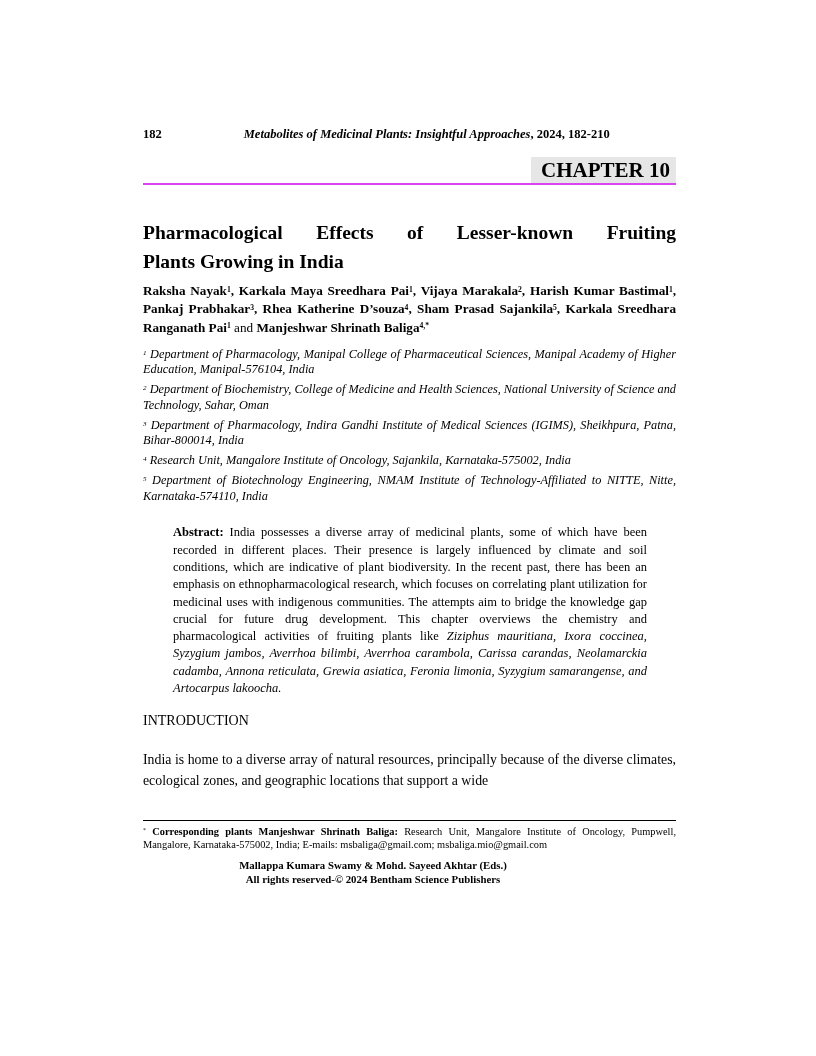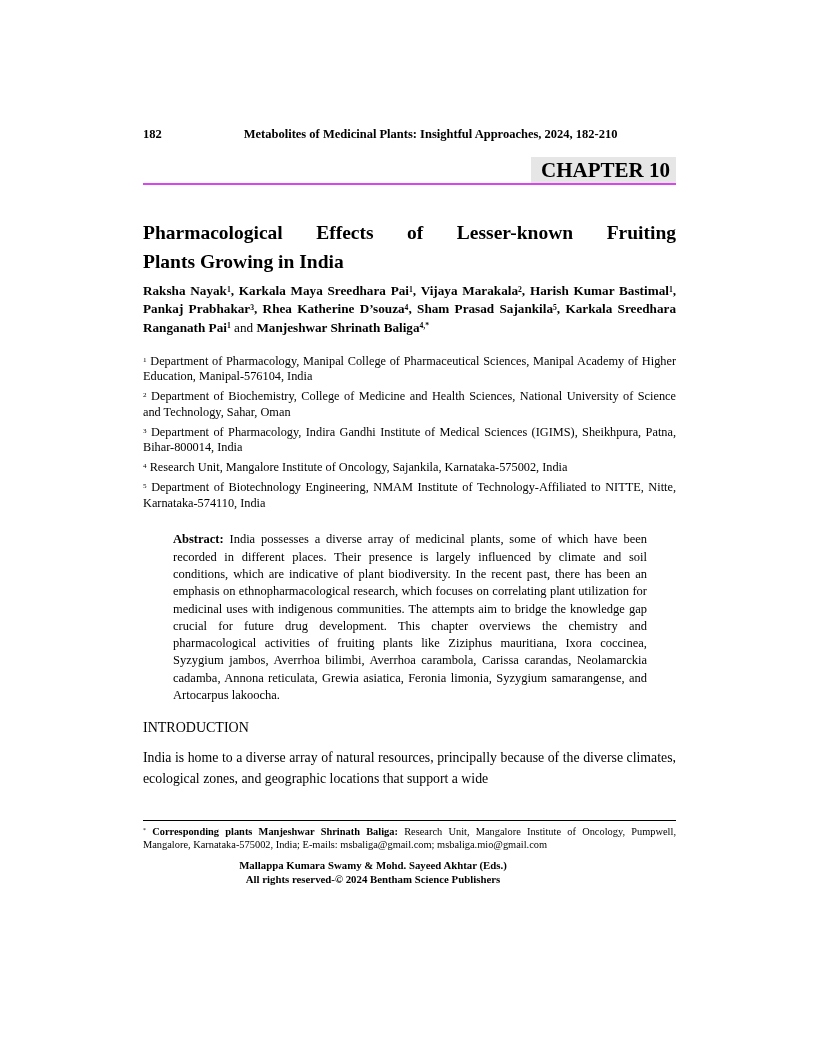--- a/index.html
+++ b/index.html
@@ -12,21 +12,21 @@
     font-family: "Liberation Serif", serif;
     overflow: hidden;
   }
   .content {
     position: absolute;
     left: 143px;
     top: 0;
     width: 533px;
   }
   .b { font-weight: bold; }
-  .i { }
+  .i { font-style: italic; }
   sup {
     font-size: 0.58em;
     line-height: 0;
     vertical-align: baseline;
     position: relative;
     top: -0.45em;
   }
   .header-row {
     margin-top: 127px;
     display: flex;
@@ -60,21 +60,21 @@
     text-align: justify;
     text-align-last: justify;
   }
   .title-line2 { display: block; }
   .authors {
     margin: 6px 0 0 0;
     font-size: 13.2px;
     line-height: 18.3px;
     text-align: justify;
   }
-  .affiliations { margin-top: 17px; }
+  .affiliations { margin-top: 10px; }
   .affiliation {
     margin: 0 0 4.5px 0;
     font-size: 12.3px;
     line-height: 15.5px;
     text-align: justify;
   }
   .abstract {
     margin: 20px 29px 0 30px;
     font-size: 12.5px;
     line-height: 17.3px;
@@ -85,21 +85,21 @@
     font-size: 13.4px;
     line-height: 17.6px;
     text-align: justify;
   }
   .section-heading {
     margin: 16px 0 0 0;
     font-size: 14px;
     font-weight: normal;
   }
   .body-text {
-    margin: 11px 0 0 0;
+    margin: 20px 0 0 0;
     font-size: 13.8px;
     line-height: 21px;
     text-align: justify;
   }
   .footnote {
     position: absolute;
     left: 143px;
     top: 820px;
     width: 533px;
     border-top: 1.3px solid #000000;

